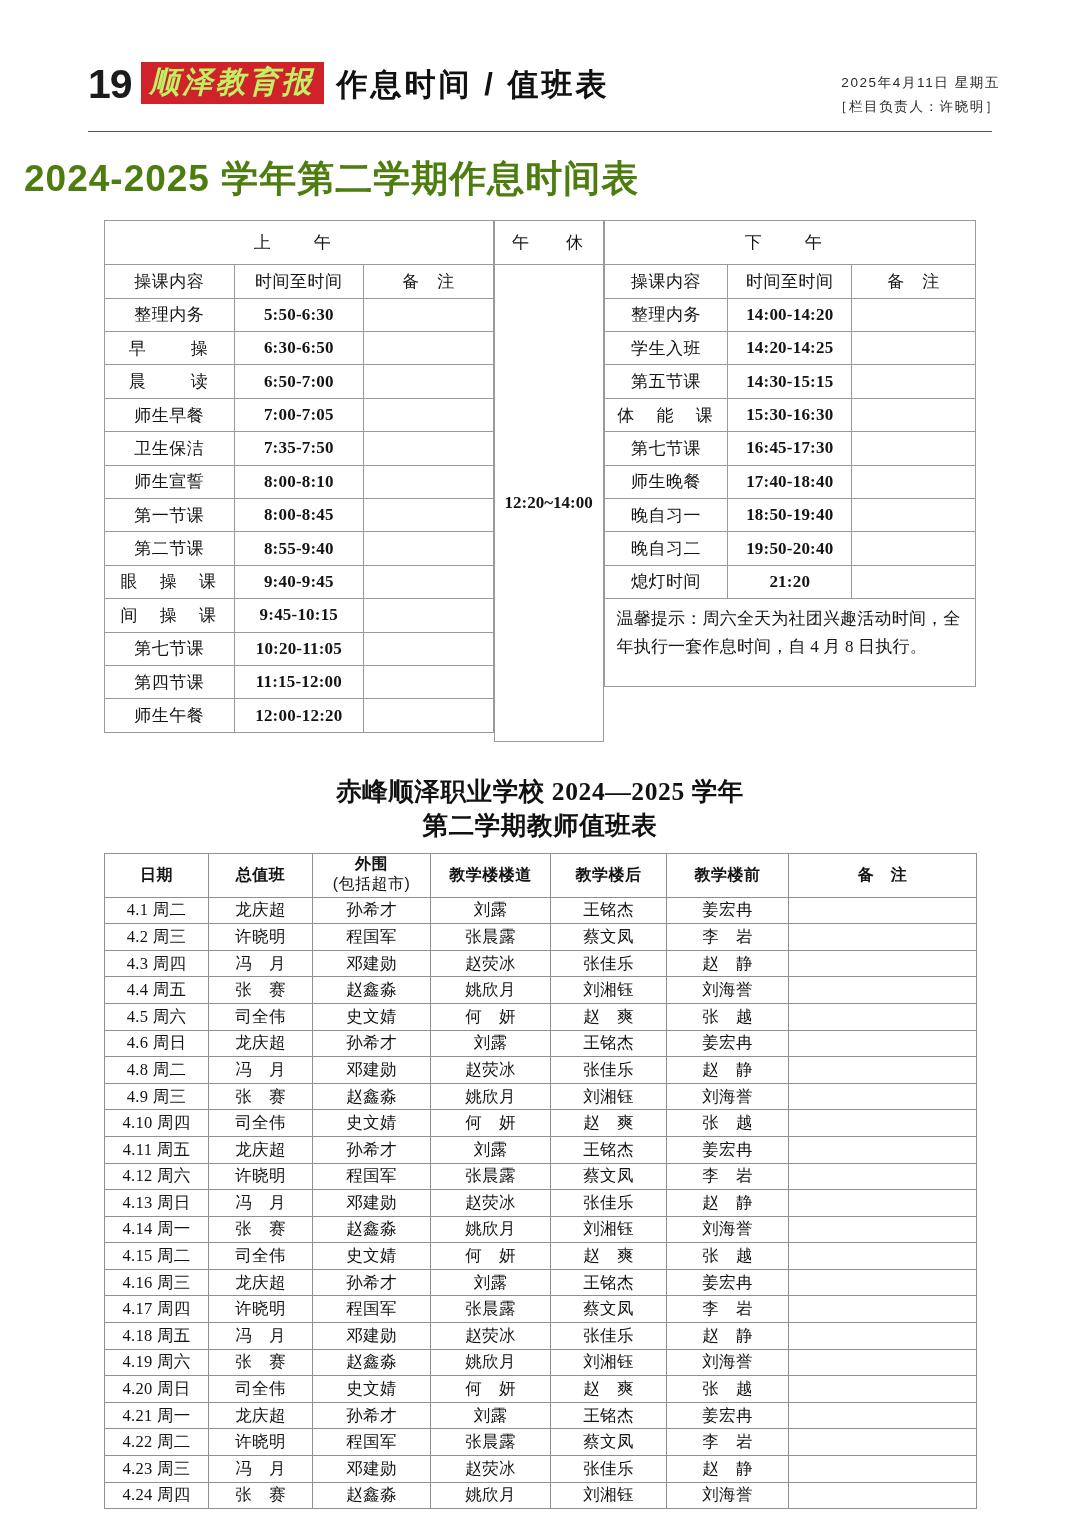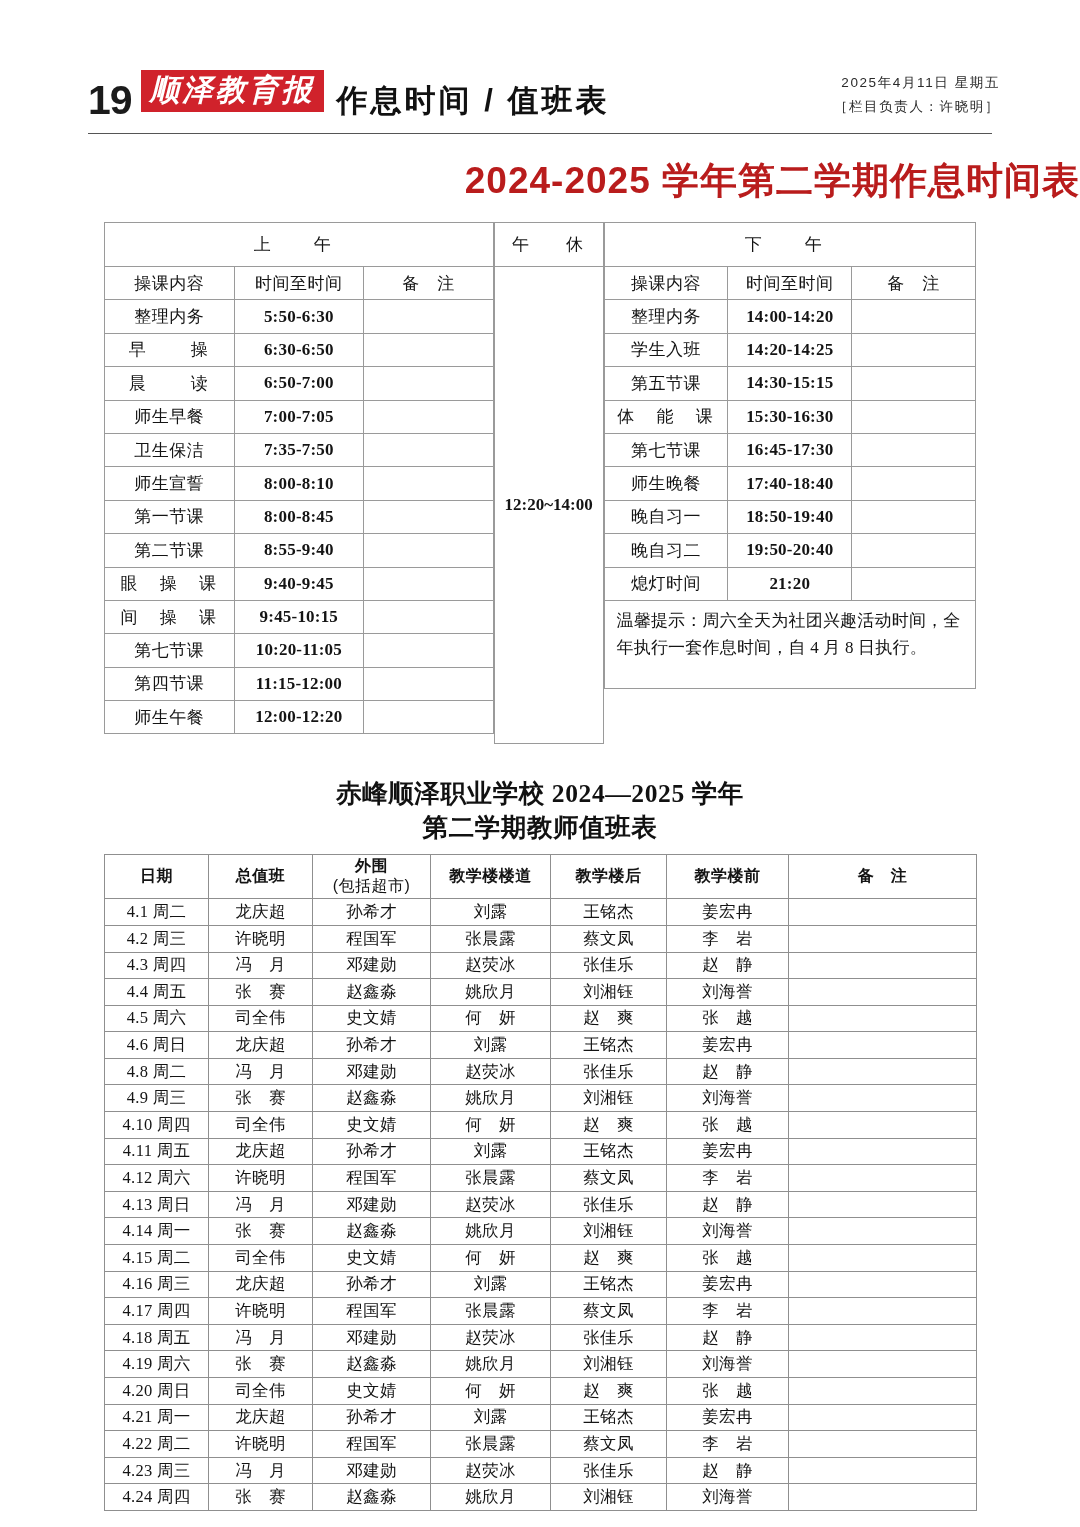--- a/index.html
+++ b/index.html
@@ -32,66 +32,66 @@
   .page-no {
     font-family: "Liberation Sans", sans-serif;
     font-weight: bold;
     font-size: 41px;
     line-height: 1;
     letter-spacing: -1px;
     color: #1b1b1b;
     padding-right: 9px;
     position: relative;
     top: 1px;
-    margin-top: 17px;
   }
   .paper-badge {
     background: #D0222B;
-    color: #ffffff;
+    color: #bef264;
     font-family: "Liberation Serif", serif;
     font-weight: bold;
     font-size: 30px;
     letter-spacing: 3px;
     padding: 4px 9px 6px 9px;
     line-height: 1.05;
     font-style: italic;
   }
   .section-title {
     font-family: "Liberation Sans", sans-serif;
     font-weight: bold;
     font-size: 31px;
     letter-spacing: 3px;
     color: #111111;
     padding-left: 13px;
     position: relative;
-    top: 10px;
+    top: 2px;
   }
   .masthead-right {
     text-align: right;
     font-family: "Liberation Sans", sans-serif;
     font-size: 13.5px;
     color: #2a2a2a;
     line-height: 1.75;
     letter-spacing: 1.6px;
     padding-top: 9px;
   }
   .rule {
     margin: 13px 88px 0 88px;
     border-top: 1.6px solid #555;
   }
 
   
   .headline {
-    text-align: right;
-    color: #b91c1c;
+    text-align: left;
+    color: #4d7c0f;
     font-family: "Liberation Sans", sans-serif;
     font-weight: bold;
     font-size: 37px;
     letter-spacing: 1px;
     margin-top: 22px;
+    margin-left: 24px;
   }
 
   
   .schedule-wrap {
     margin: 16px auto 0 auto;
     width: 872px;
     display: flex;
     align-items: stretch;
   }
   .sched-col-am { width: 454px; }

